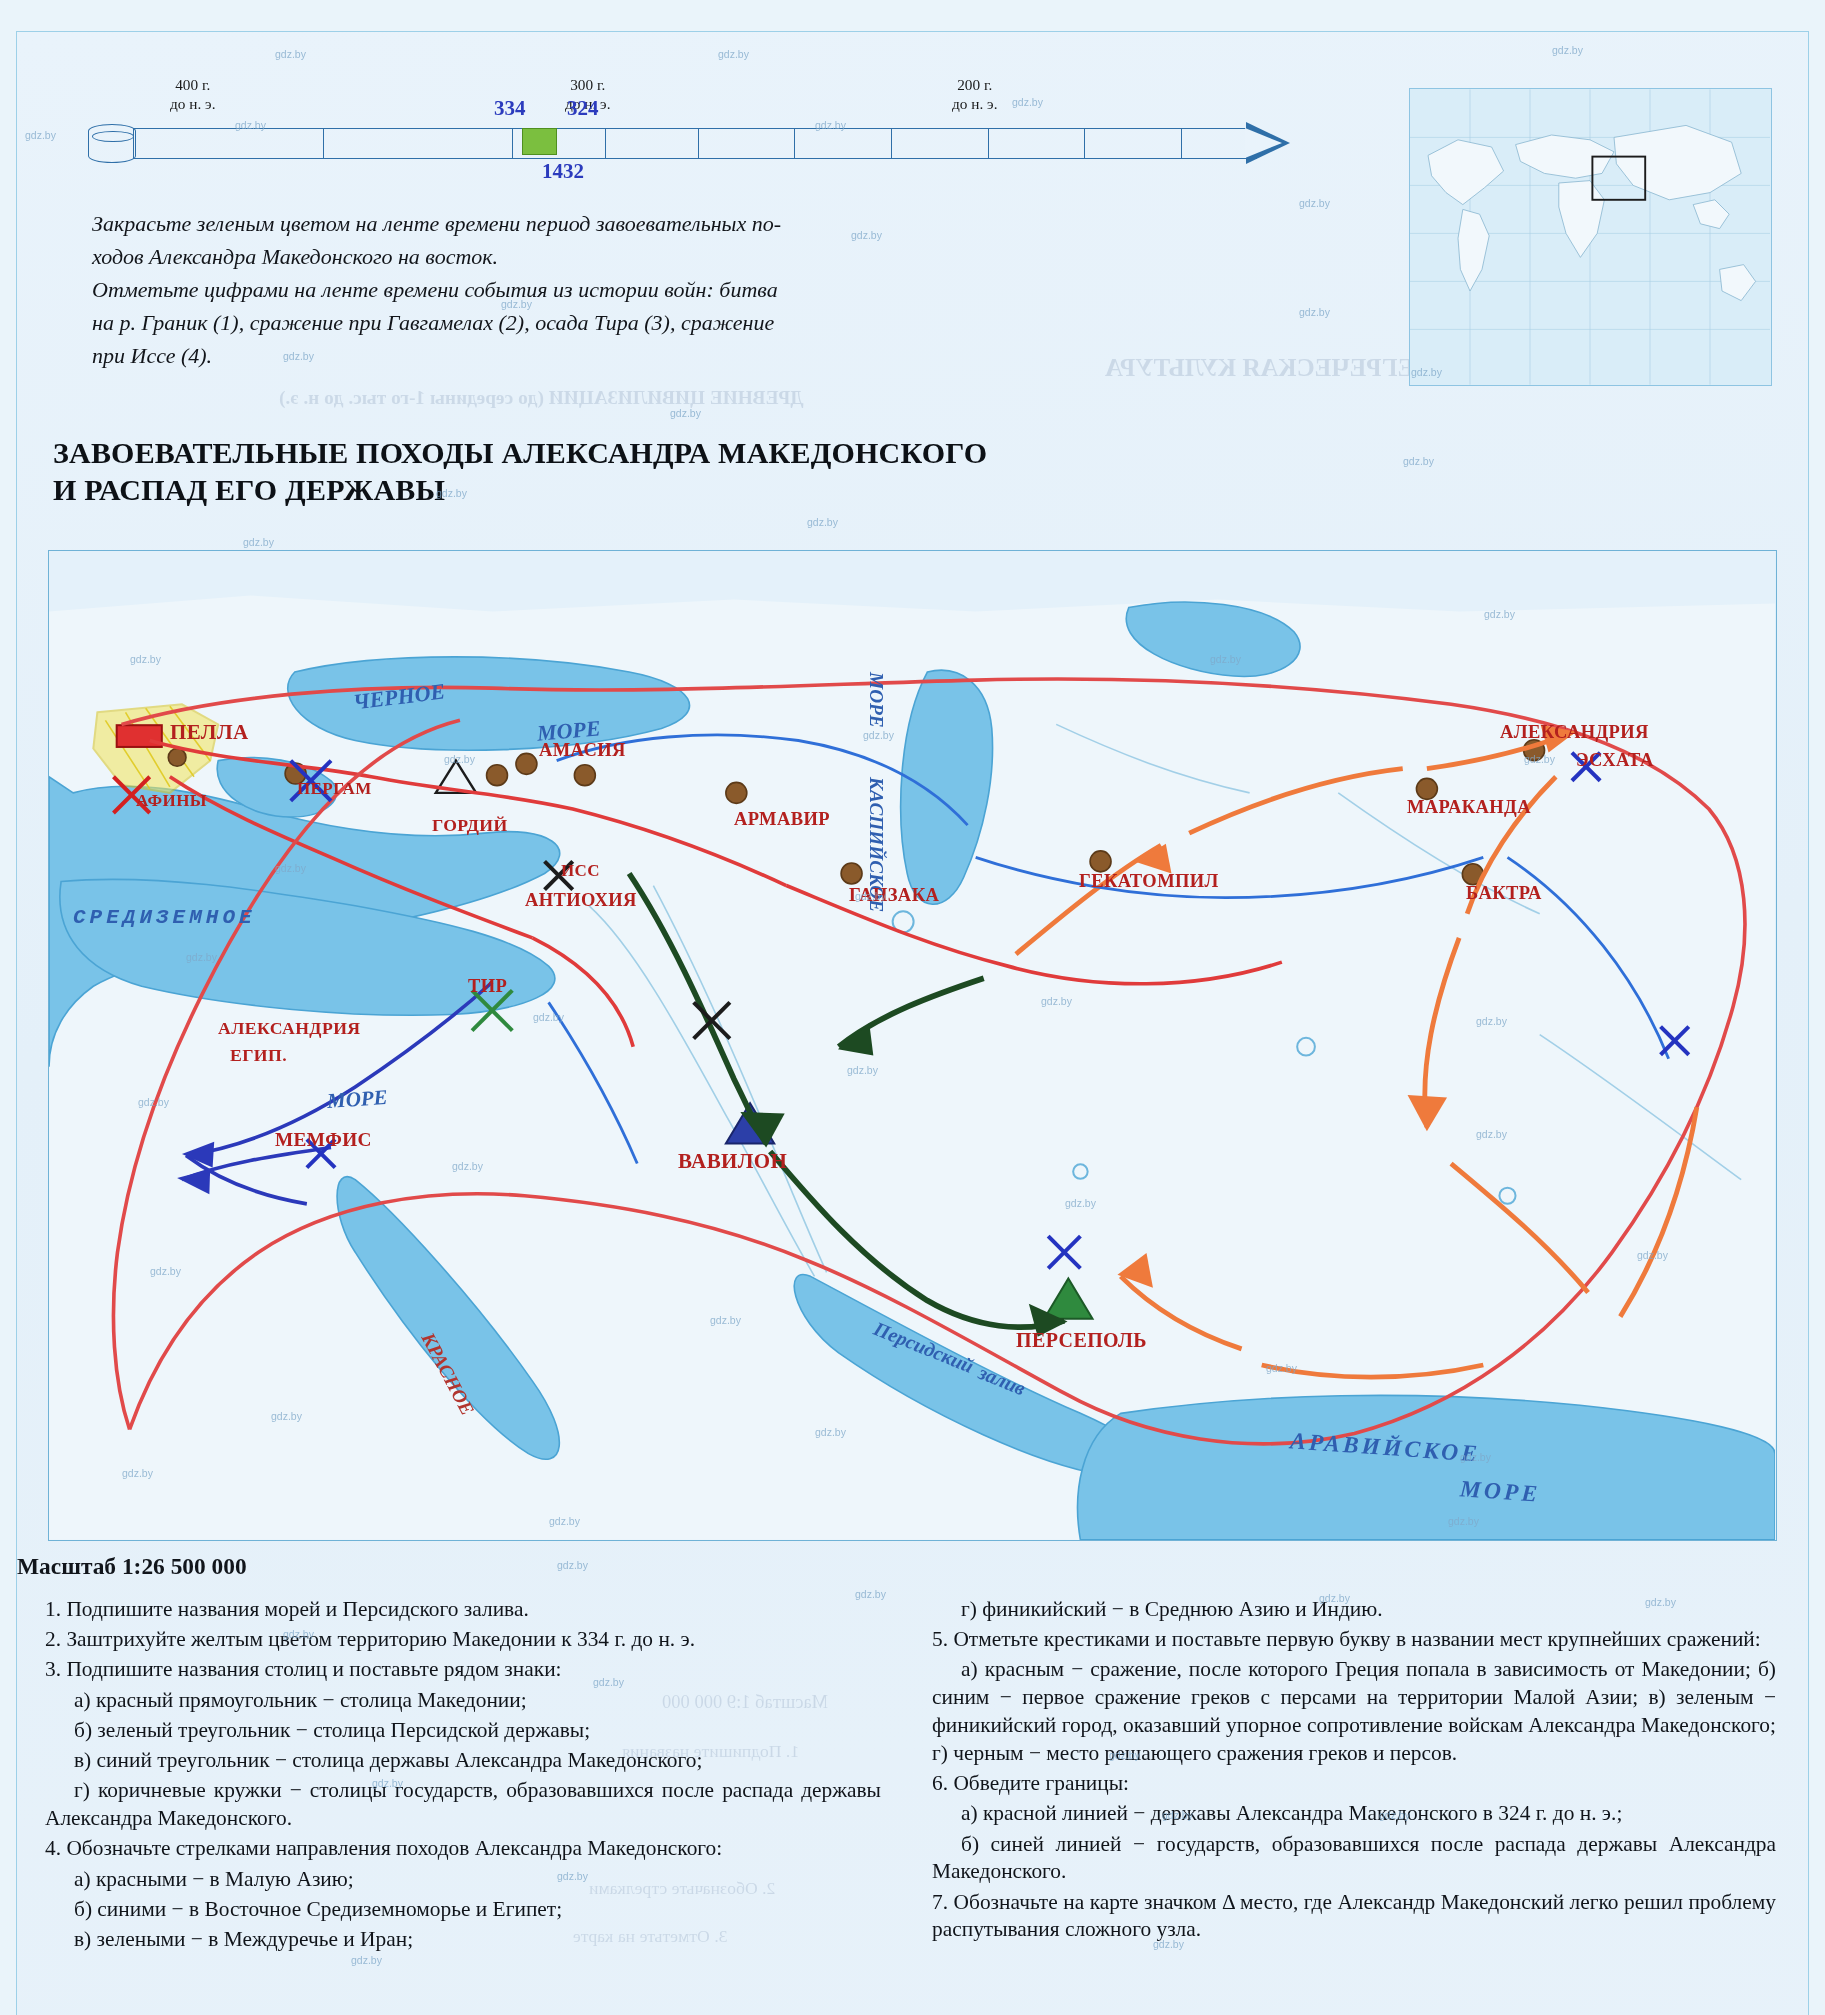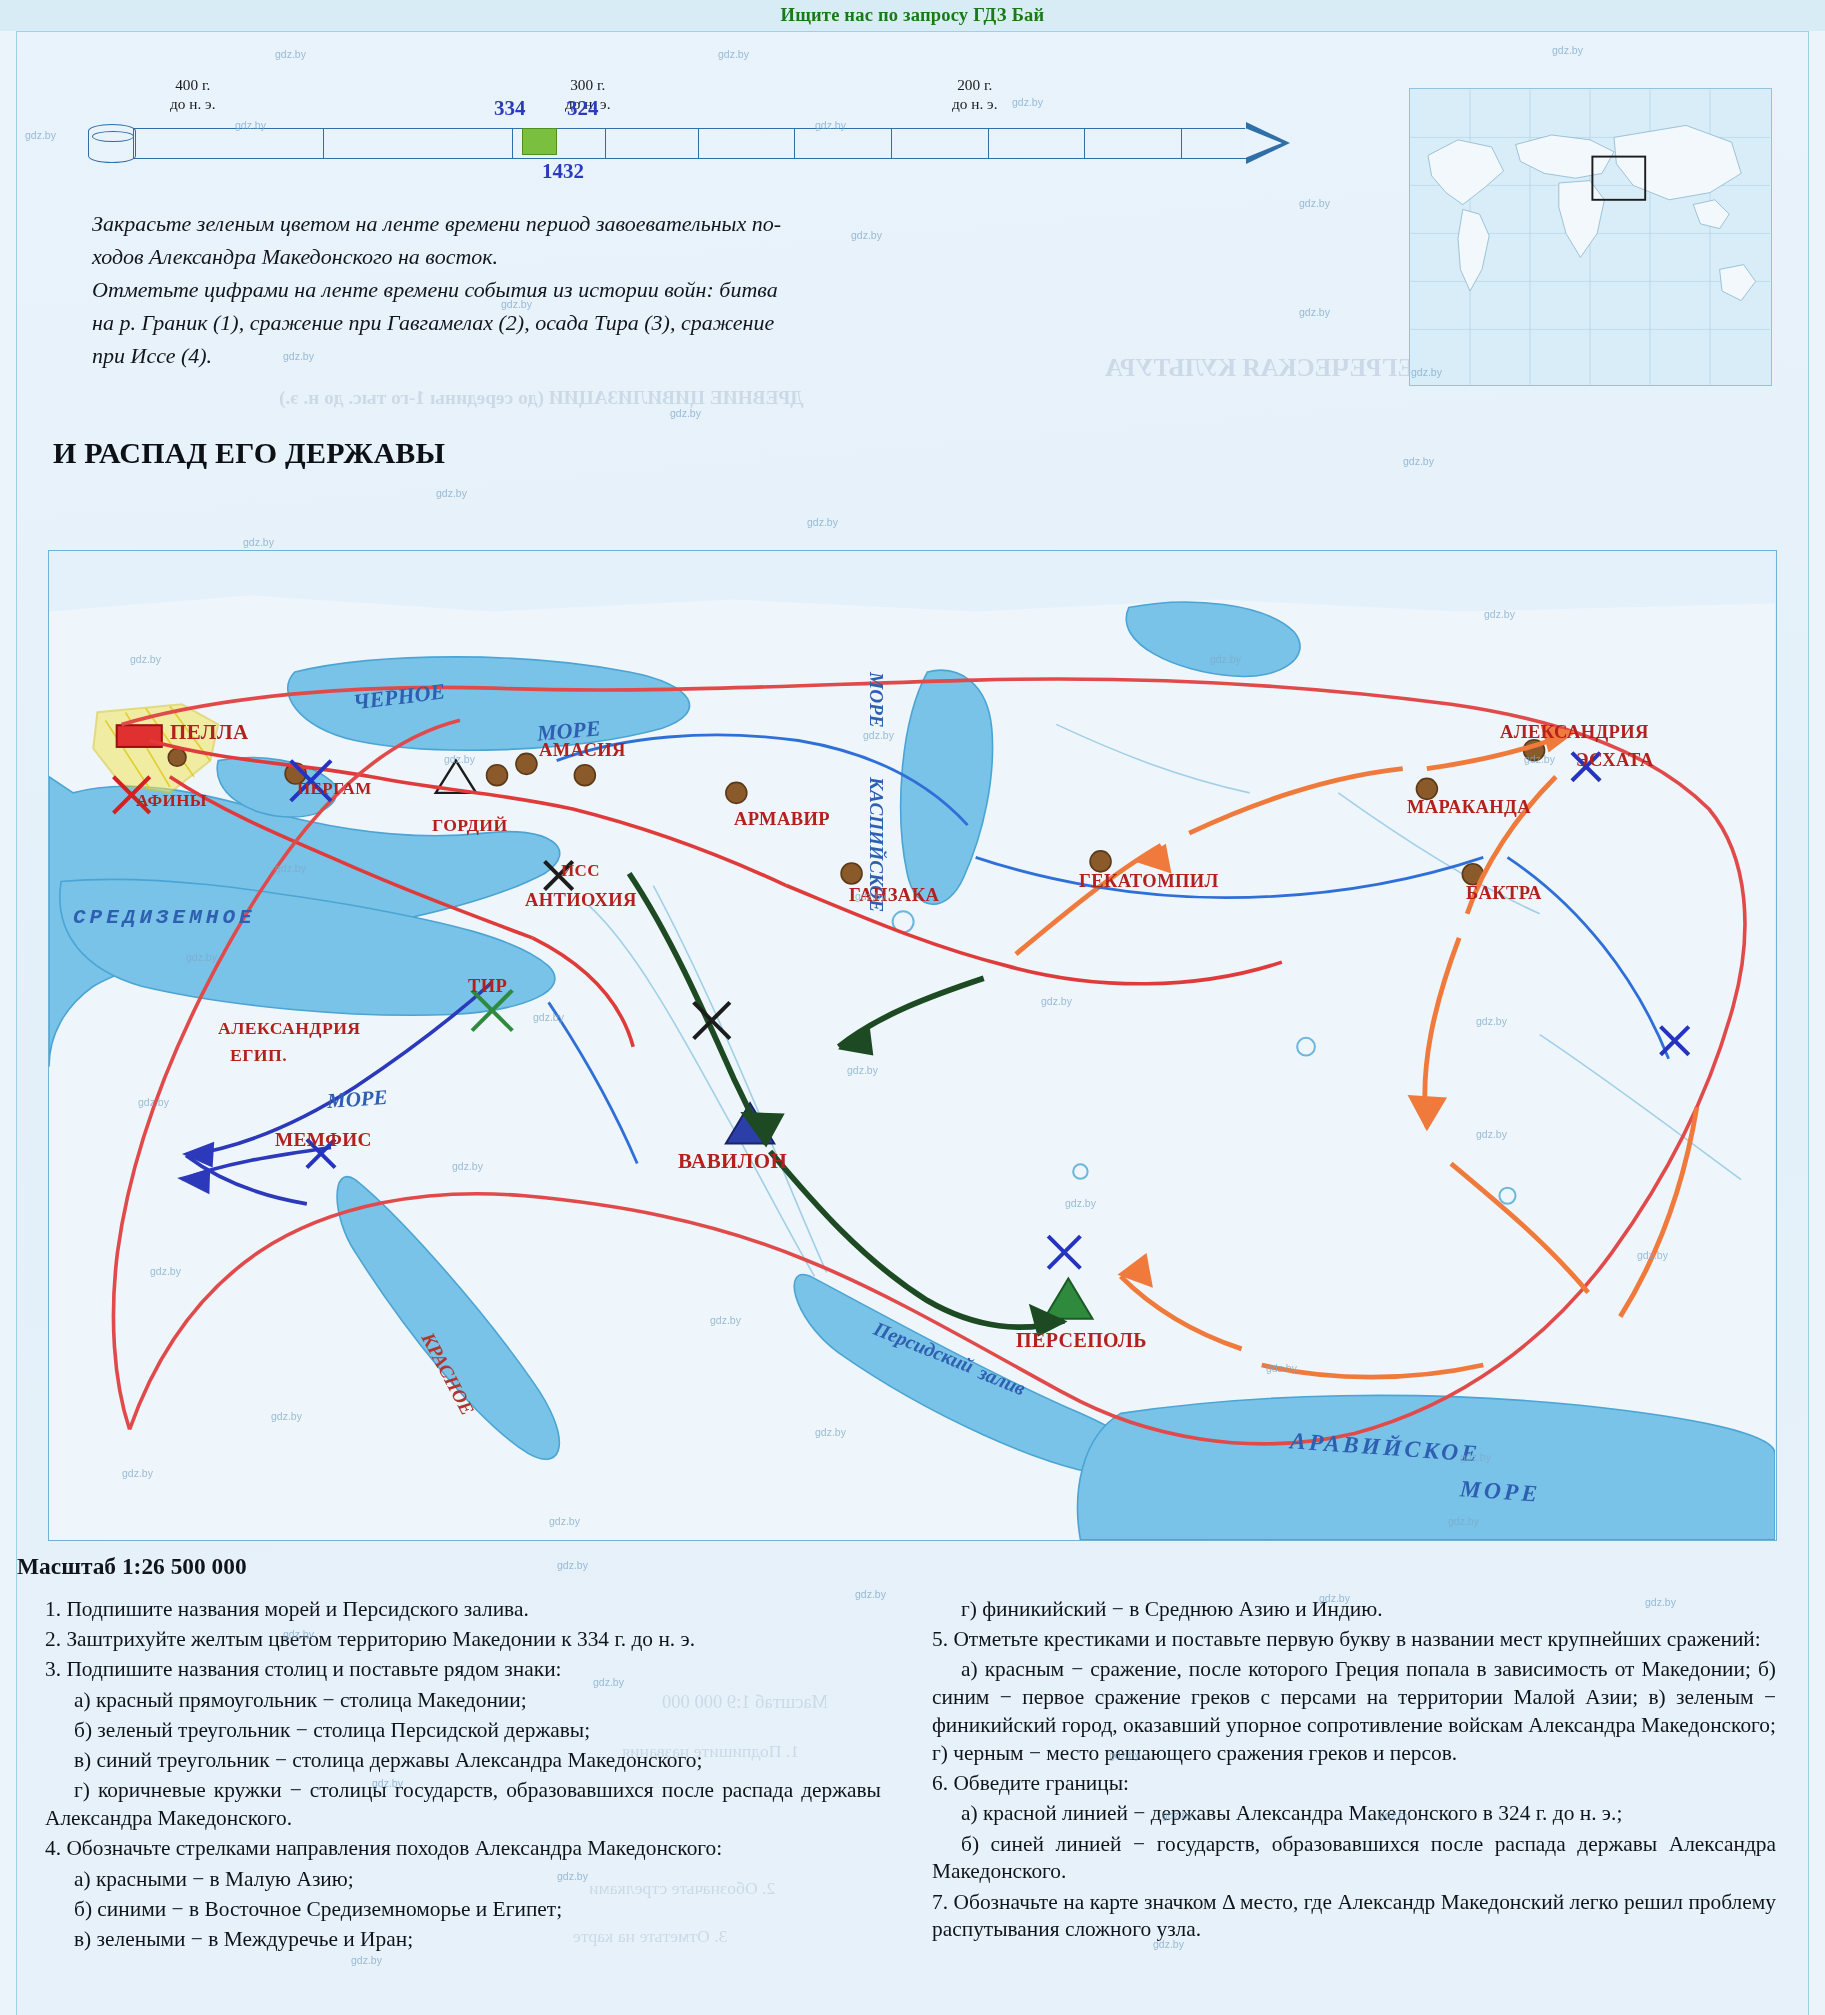--- a/index.html
+++ b/index.html
@@ -245,21 +245,20 @@
   .col-right { left: 915px; width: 844px; }
   .col p { margin: 0 0 2.4px 0; text-align: justify; }
   .ind { text-indent: 29px; }
   
 </style>
 </head>
 <body>
 
 <div class="page">
 
-  <div class="top-banner">Ищите нас по запросу ГДЗ Бай</div>
 
   <div class="sheet">
 
     <div class="ghost-layer">
       <div class="ghost-text" style="left:1088px; top:322px; font-size:25px; font-weight:bold;">ДРЕВНЕГРЕЧЕСКАЯ КУЛЬТУРА</div>
       <div class="ghost-text" style="left:262px; top:355px; font-size:19.3px; font-weight:bold;">ДРЕВНИЕ ЦИВИЛИЗАЦИИ (до середины 1-го тыс. до н. э.)</div>
       <div class="ghost-text" style="left:705px; top:1350px; font-size:28px; font-weight:bold;">ВИЗАНТИЯ</div>
       <div class="ghost-text" style="left:645px; top:1660px; font-size:18.5px;">Масштаб 1:9 000 000</div>
       <div class="ghost-text" style="left:605px; top:1709px; font-size:17.7px;">1. Подпишите названия</div>
       <div class="ghost-text" style="left:572px; top:1846px; font-size:17.7px;">2. Обозначьте стрелками</div>
@@ -324,20 +323,21 @@
 
     <div class="instr">
       <p>Закрасьте зеленым цветом на ленте времени период завоевательных по-</p>
       <p>ходов Александра Македонского на восток.</p>
       <p>Отметьте цифрами на ленте времени события из истории войн: битва</p>
       <p>на р. Граник (1), сражение при Гавгамелах (2), осада Тира (3), сражение</p>
       <p>при Иссе (4).</p>
     </div>
 
     <div class="map-title">
+      <div>ЗАВОЕВАТЕЛЬНЫЕ ПОХОДЫ АЛЕКСАНДРА МАКЕДОНСКОГО</div>
       <div>И РАСПАД ЕГО ДЕРЖАВЫ</div>
     </div>
 
     <div class="map-frame">
       <svg viewBox="0 0 4284 2454" width="1726" height="989">
 
         <rect x="0" y="0" width="4284" height="2454" fill="#e4f1fa"></rect>
 
         <path d="M0,150 L500,110 L1100,150 L1700,120 L2300,150 L2900,120 L3500,150 L4284,130
                  L4284,2454 L0,2454 Z" fill="#eef6fb" stroke="none"></path>

